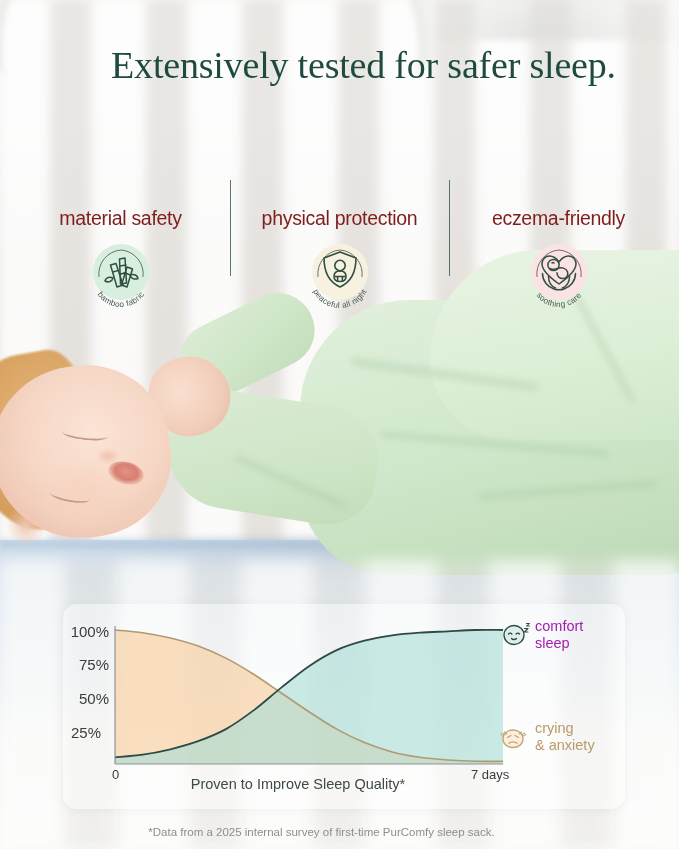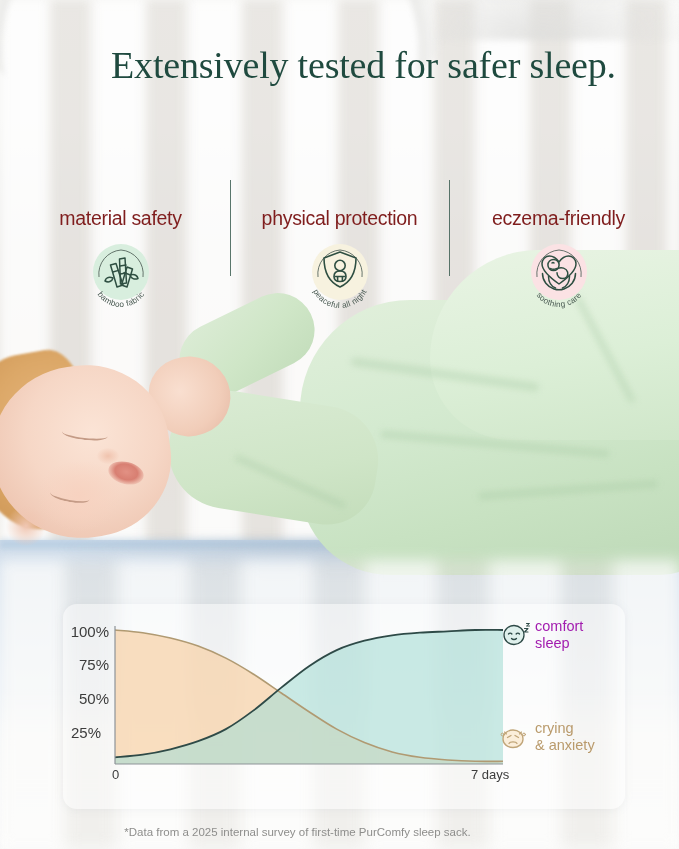--- a/index.html
+++ b/index.html
@@ -115,21 +115,21 @@
     background:rgba(255,255,255,.46);
     box-shadow:0 1px 10px rgba(140,150,160,.10);}
   .chart-inner{position:absolute;left:0;top:0;width:562px;height:205px;}
   .yl{position:absolute;right:0;font-size:15px;color:#3c3c3c;text-align:right;}
   .xl{position:absolute;font-size:13px;color:#3c3c3c;}
   .caption{position:absolute;left:0;top:172px;width:470px;text-align:center;font-size:14.5px;color:#3e4a45;}
   .legend{position:absolute;font-size:14.5px;line-height:17px;}
   .legend.comfort{left:472px;top:14px;color:#a21caf;}
   .legend.crying{left:472px;top:116px;color:#b99a6b;}
   .footnote{position:absolute;left:0;top:826px;width:595px;text-align:center;
-    font-size:11.5px;color:#8e8e8c;}
+    font-size:11.5px;color:#8e8e8c;padding-left:24px;}
 </style>
 </head>
 <body>
 
 <div class="page">
 
   <div class="photo">
     <div class="wallpaper"></div>
     <div class="slats"></div>
     <div class="headboard"></div>
@@ -275,20 +275,21 @@
       <div class="yl" style="left:0;top:19px;width:46px;">100%</div>
       <div class="yl" style="left:0;top:52px;width:46px;">75%</div>
       <div class="yl" style="left:0;top:86px;width:46px;">50%</div>
       <div class="yl" style="left:0;top:120px;width:46px;text-align:center;">25%</div>
 
       
       <div class="xl" style="left:49px;top:163px;">0</div>
       <div class="xl" style="left:408px;top:163px;">7 days</div>
 
       
+      <div class="caption">Proven to Improve Sleep Quality*</div>
 
       
       <div class="legend comfort">
         <svg width="34" height="30" viewBox="0 0 34 30" style="position:absolute;left:-36px;top:2px;">
           <g fill="none" stroke="#2e4a47" stroke-width="1.3" stroke-linecap="round" stroke-linejoin="round">
             <path d="M5 15 C5 9.5 9.5 5.5 15 5.5 C20.5 5.5 25 9.5 25 15 C25 20.5 20.5 24.5 15 24.5 C9.5 24.5 5 20.5 5 15 Z" fill="#dff0ec"></path>
             <path d="M9.5 14 C10.4 12.8 12 12.8 12.9 14"></path>
             <path d="M17.1 14 C18 12.8 19.6 12.8 20.5 14"></path>
             <path d="M12.5 18.5 C13.6 19.8 16.4 19.8 17.5 18.5"></path>
             <path d="M25.5 8.5 L29 8.5 L25.5 12 L29 12" stroke-width="1.1"></path>

